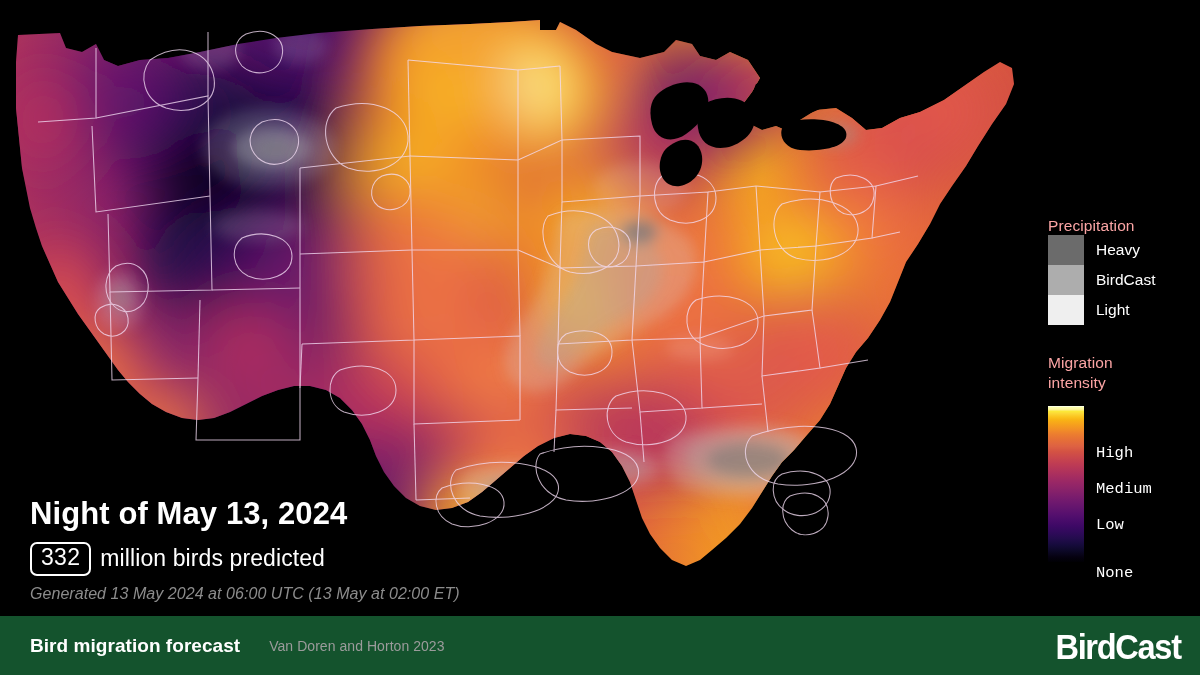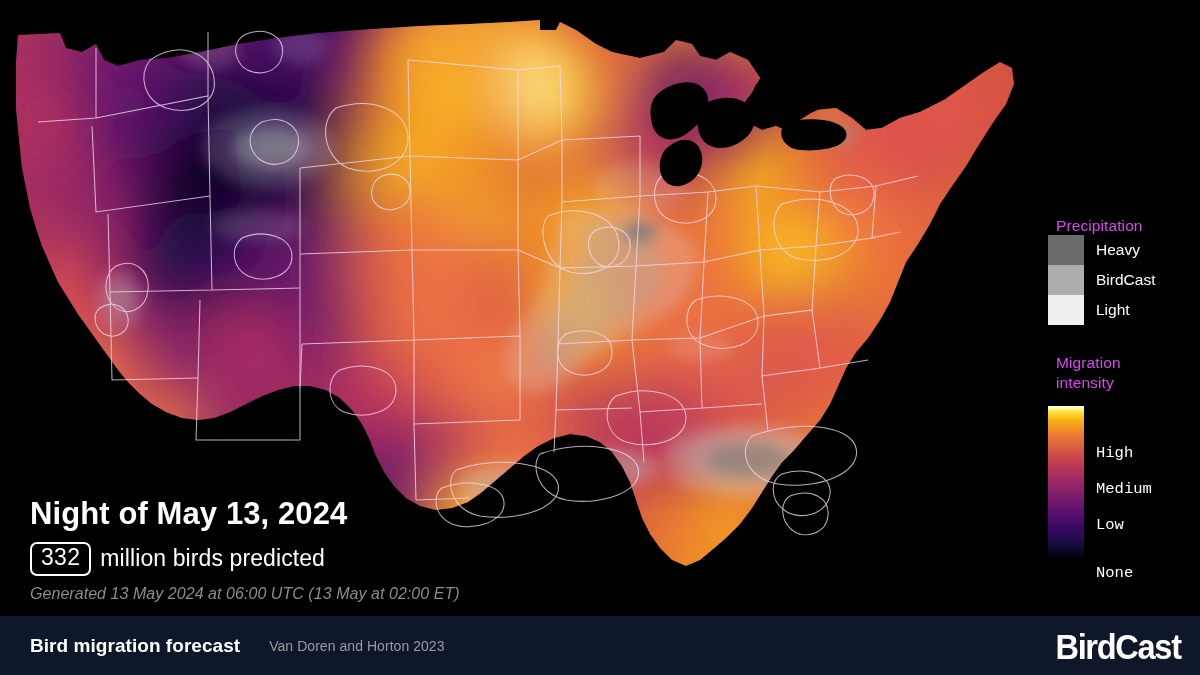--- a/index.html
+++ b/index.html
@@ -16,22 +16,22 @@
     position:absolute; left:0; top:0; width:1030px; height:616px;
     background:#404040; overflow:hidden;
   }
   #map-svg { position:absolute; left:0; top:0; width:1030px; height:616px; display:block; }
 
   
   #legend-panel {
     position:absolute; left:1038px; top:216px; width:162px; height:370px;
   }
   .legend-title {
-    font-size:15.5px; color:#d946ef; line-height:1.25; letter-spacing:.1px;
-    margin-left:18px; white-space:pre-line;
+    font-size:15.5px; color:#fca5a5; line-height:1.25; letter-spacing:.1px;
+    margin-left:10px; white-space:pre-line;
   }
   .precip-block { position:relative; height:90px; }
   .precip-swatches {
     position:absolute; left:10px; top:0; width:36px; height:90px;
     display:flex; flex-direction:column;
   }
   .precip-swatches > div { flex:1 1 0; }
   .precip-labels {
     position:absolute; left:58px; top:0; width:104px; height:90px;
     display:flex; flex-direction:column;
@@ -100,21 +100,21 @@
     font-size:23px; color:#fff; letter-spacing:.1px; white-space:nowrap;
   }
   #generated-line {
     margin-top:9px; font-size:16px; color:#8c8c8c;
     letter-spacing:.05px; white-space:nowrap;font-style:italic;
   }
 
   
   #footer {
     position:absolute; left:0; top:616px; width:1200px; height:59px;
-    background:#0f172a; display:flex; align-items:center;
+    background:#14532d; display:flex; align-items:center;
   }
   #footer-title {
     margin-left:30px; font-size:19px; font-weight:bold; color:#fff;
     letter-spacing:.05px; white-space:nowrap;
   }
   #footer-citation {
     margin-left:29px; font-size:14px; color:#9b9b9b;
     letter-spacing:.05px; white-space:nowrap;
   }
   #brand-logo {

